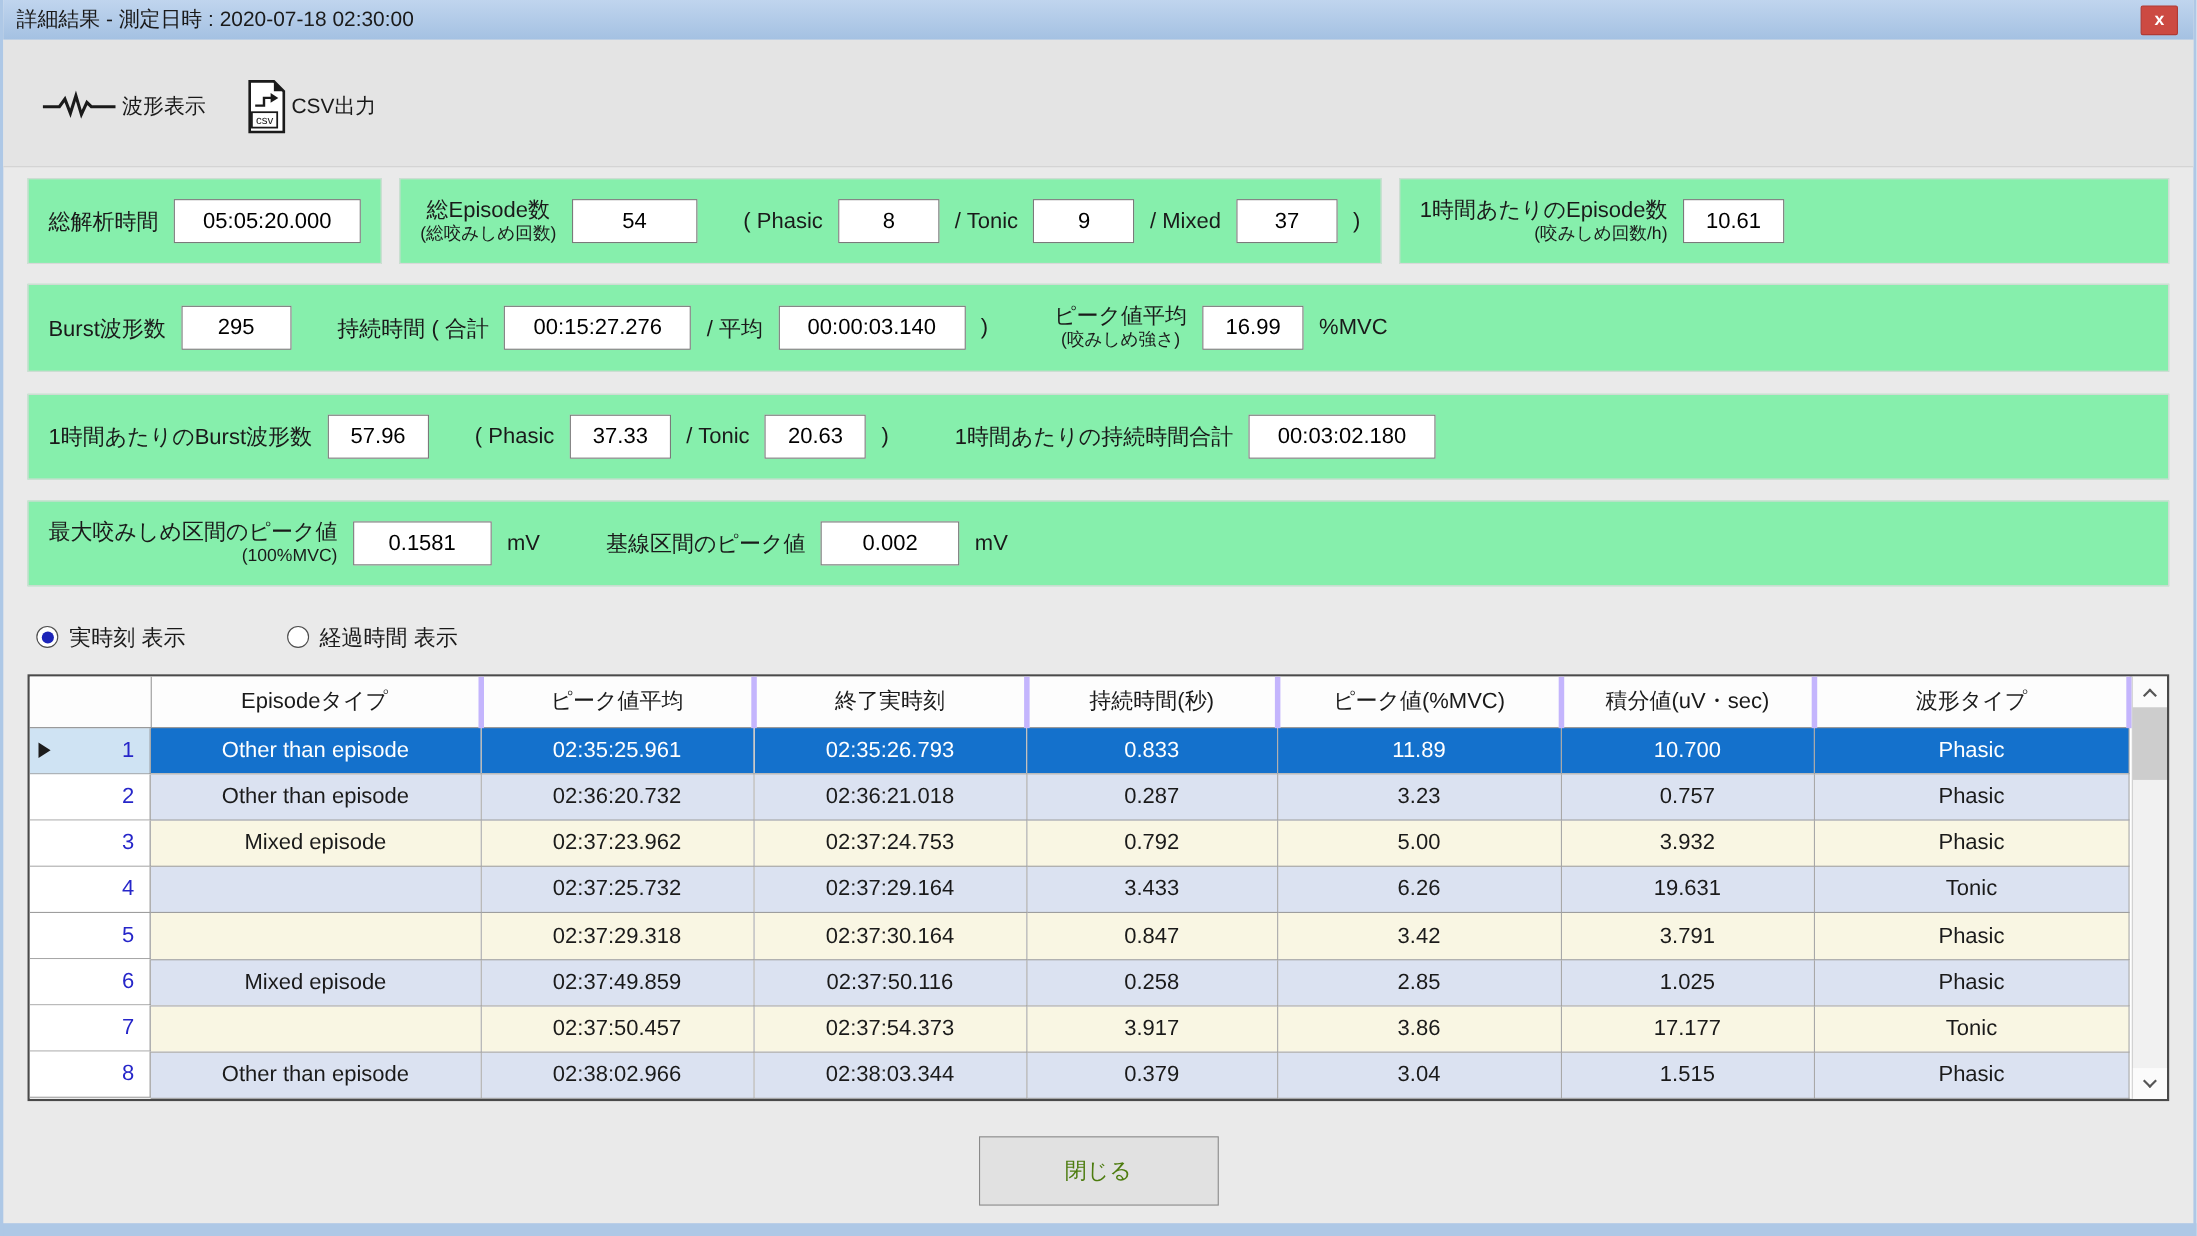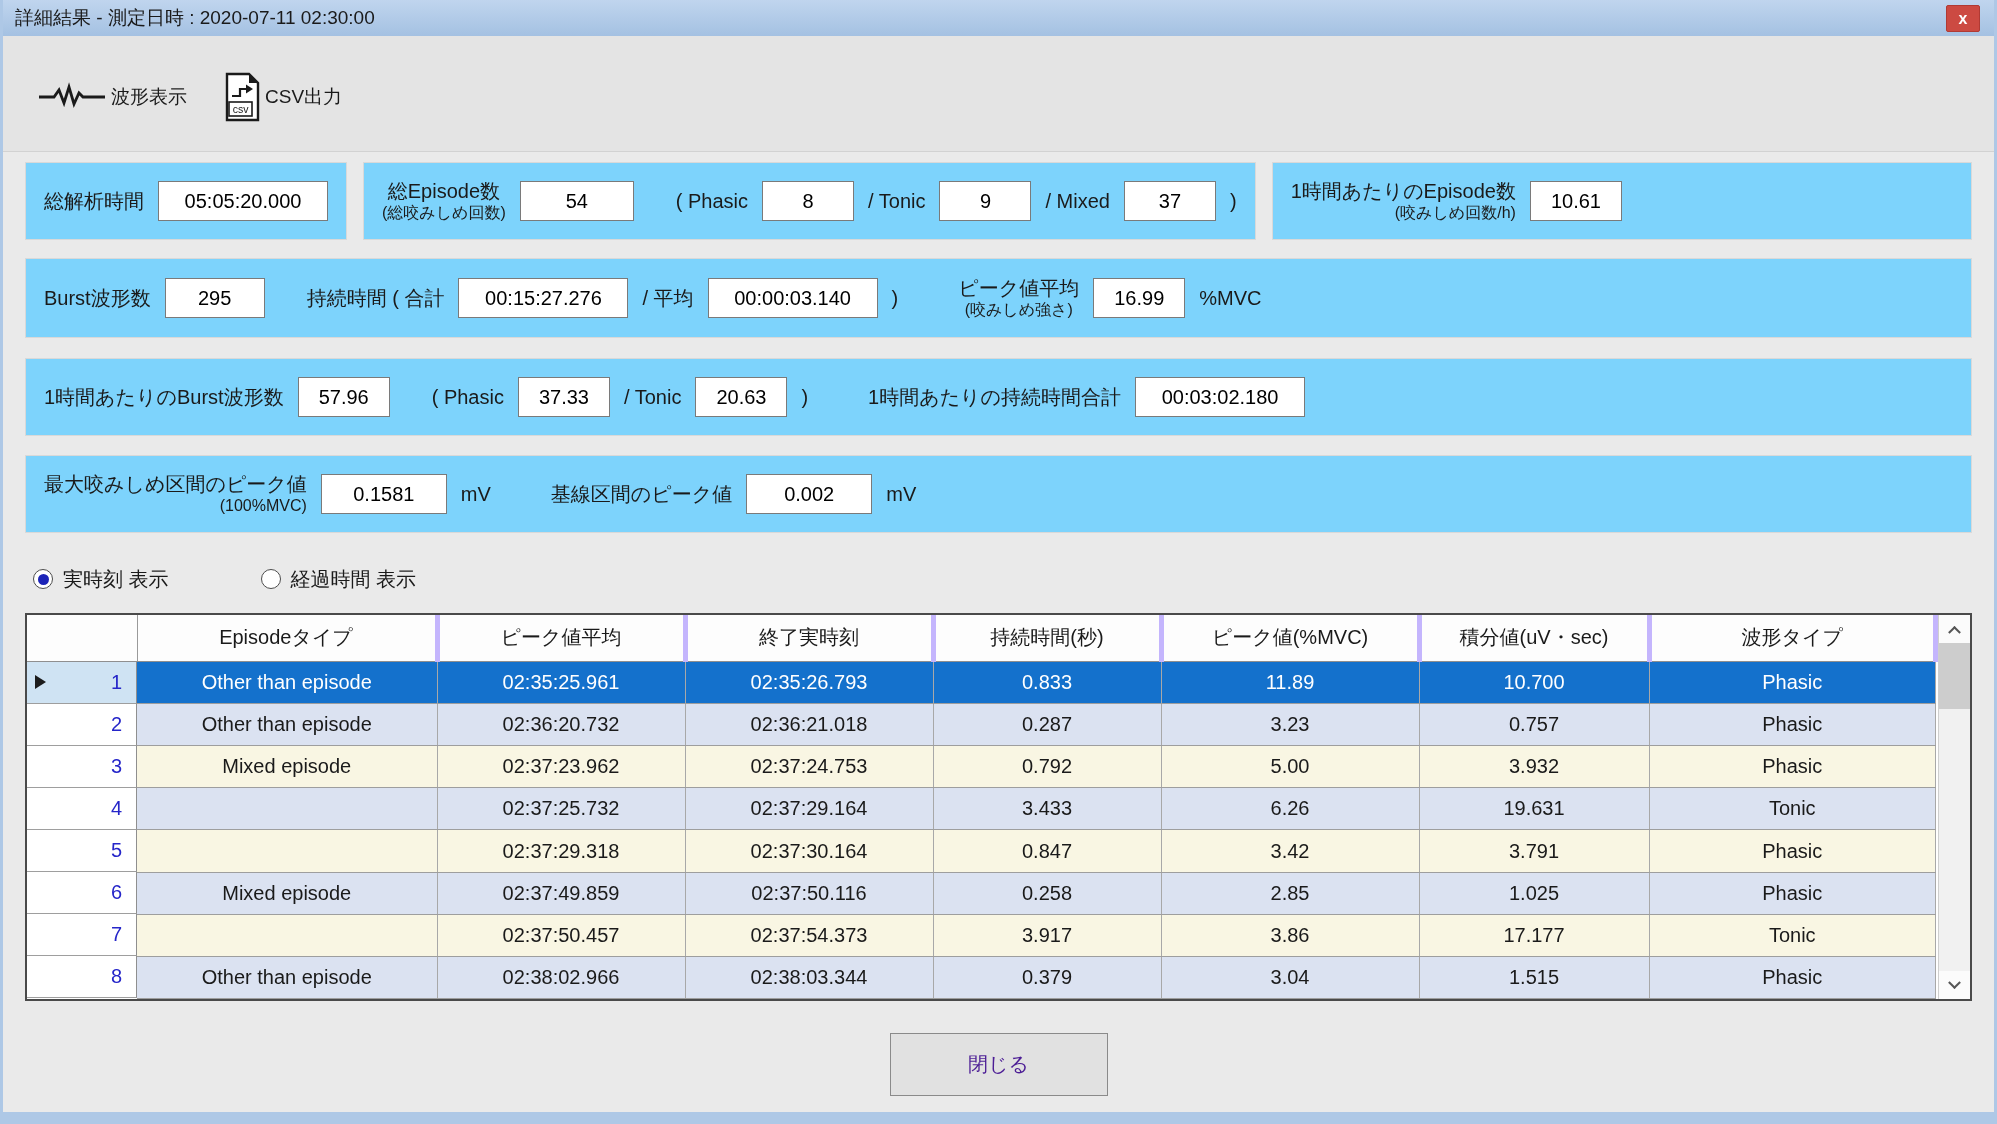--- a/index.html
+++ b/index.html
@@ -20,21 +20,21 @@
   
   .toolbar { height:116px; flex:0 0 116px; background:#e4e4e4; border-bottom:1px solid #d2d2d2;
     display:flex; align-items:flex-start; padding:10px 0 0 34px; gap:36px; }
   .tool-btn { min-width:110px; height:96px; display:flex; flex-direction:row; align-items:center;
     justify-content:flex-start; gap:4px; padding-top:6px; font-size:19px; }
   .tool-icon-box { height:56px; display:flex; align-items:center; justify-content:center; }
 
   
   .content { flex:1; padding:0 22px; }
   .stat-row { display:flex; gap:16px; }
-  .panel { background:#7dd3fc; border:1px solid #d9d9d9; display:flex; align-items:center;
+  .panel { background:#86efac; border:1px solid #d9d9d9; display:flex; align-items:center;
     padding:0 18px; gap:14px; height:78px; }
   .grow { flex:1; }
   .lbl2 { display:flex; flex-direction:column; align-items:center; line-height:1.2; }
   .lbl2.right { align-items:flex-end; }
   .sub { font-size:16px; color:#1a1a1a; }
   input.val { border:1px solid #7a7a7a; background:#fff; height:40px; text-align:center;
     font-size:20px; font-family:inherit; color:#000; padding:0 20px; }
   .w-time { width:170px; } .w-sm { width:92px; } .w-54 { width:114px; } .w-md { width:126px; }
   .gap-lg { margin-left:28px; } .gap-xl { margin-left:46px; }
 
@@ -72,31 +72,31 @@
   .sb-btn { height:28px; background:#fbfbfb; display:flex; align-items:center; justify-content:center; }
   .sb-btn.down { position:absolute; bottom:0; left:0; right:0; }
   .chev { width:9px; height:9px; border-left:2px solid #555; border-top:2px solid #555; }
   .chev.up { transform:rotate(45deg) translate(2px,2px); }
   .chev.down { transform:rotate(225deg) translate(2px,2px); }
   .sb-thumb { height:66px; background:#cdcdcd; }
 
   
   .footer { display:flex; justify-content:center; margin-top:32px; }
   .close-btn { width:218px; height:63px; background:#e1e1e1; border:1px solid #8a8a8a;
-    font-size:20px; font-family:inherit; color:#4c1d95; }
+    font-size:20px; font-family:inherit; color:#4d7c0f; }
 
   svg .ink { stroke:#1a1a1a; fill:none; }
 </style>
 </head>
 <body>
 
 <div class="window">
 
   <div class="titlebar">
-    <span>詳細結果 - 測定日時 : 2020-07-11 02:30:00</span>
+    <span>詳細結果 - 測定日時 : 2020-07-18 02:30:00</span>
     <span class="win-close">x</span>
   </div>
 
   <div class="toolbar">
     <div class="tool-btn">
       <span class="tool-icon-box">
         <svg width="70" height="30" viewBox="0 0 70 30">
           <polyline class="ink" points="2,15 17,15 22,8 27,21 32,5 37,22 42,11 46,15 68,15" stroke-width="2.8"></polyline>
         </svg>
       </span>

